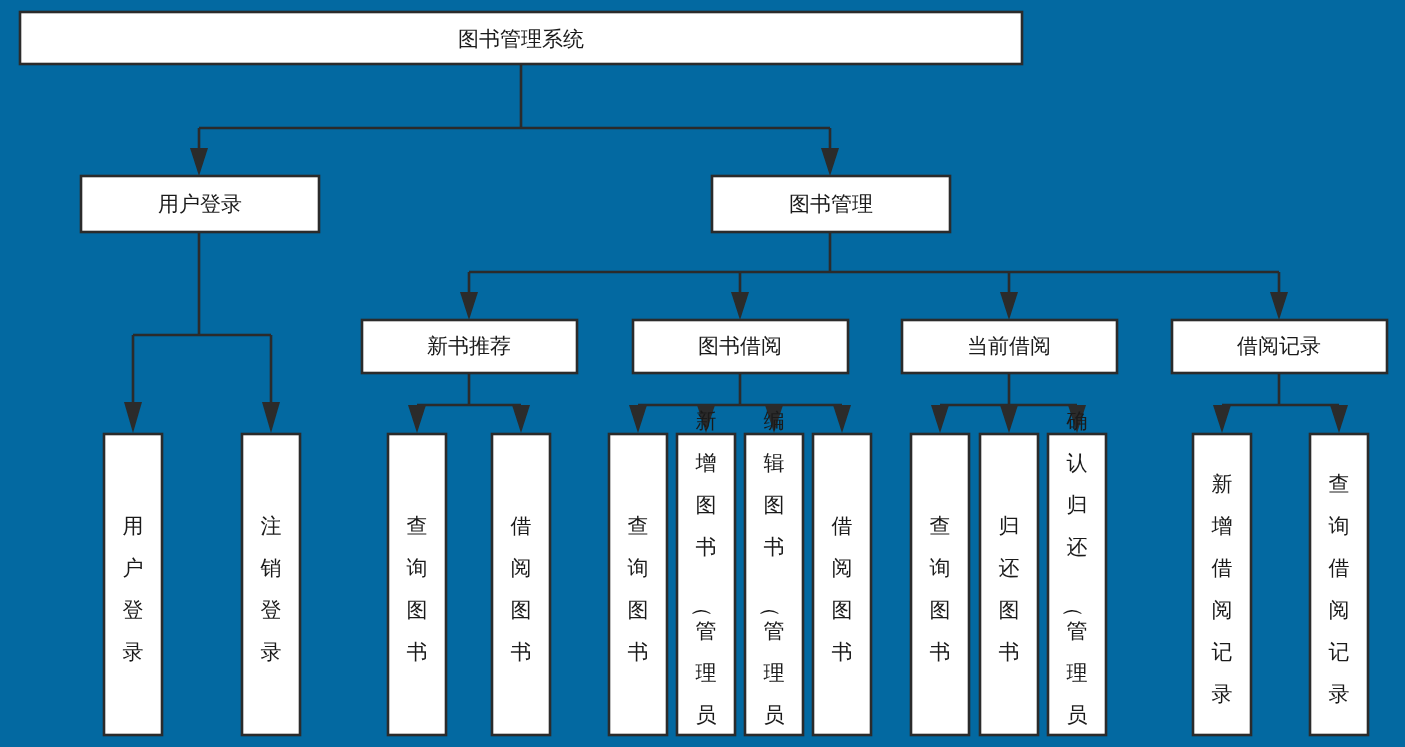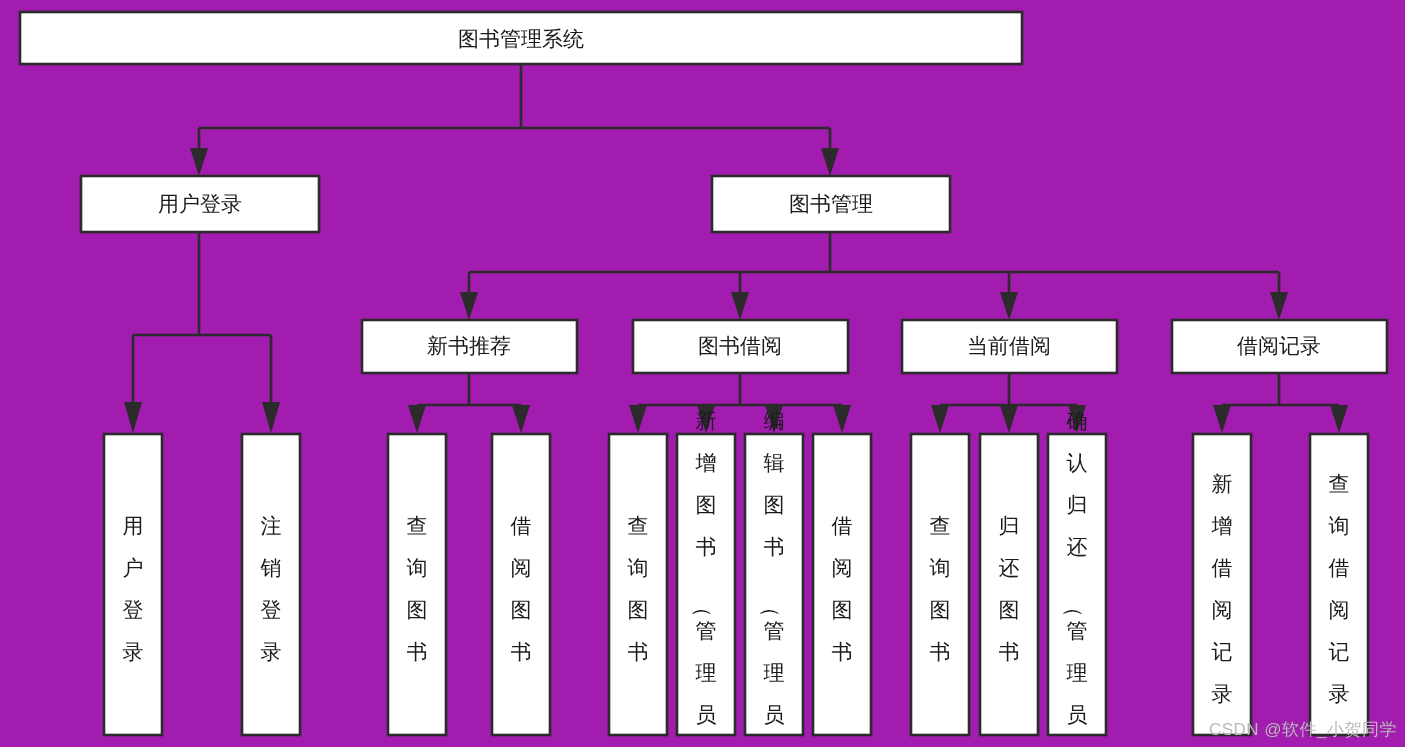--- a/index.html
+++ b/index.html
@@ -11,21 +11,21 @@
   body {
     width: 1405px;
     height: 747px;
     font-family: "Liberation Sans", "DejaVu Sans", sans-serif;
     overflow: hidden;
   }
   #diagram-root {
     position: relative;
     width: 1405px;
     height: 747px;
-    background: #a21caf;
+    background: #0369a1;
   }
   svg#flow-svg {
     position: absolute;
     left: 0;
     top: 0;
     width: 1405px;
     height: 747px;
     display: block;
   }
   .node-rect {
@@ -235,14 +235,13 @@
       <text class="node-label-v" x="1222" y="0"><tspan x="1222" y="491.26">新</tspan><tspan x="1222" y="533.26">增</tspan><tspan x="1222" y="575.26">借</tspan><tspan x="1222" y="617.26">阅</tspan><tspan x="1222" y="659.26">记</tspan><tspan x="1222" y="701.26">录</tspan></text>
     </g>
 
     <g>
       <rect class="node-rect" x="1310" y="434" width="58" height="301"></rect>
       <text class="node-label-v" x="1339" y="0"><tspan x="1339" y="491.26">查</tspan><tspan x="1339" y="533.26">询</tspan><tspan x="1339" y="575.26">借</tspan><tspan x="1339" y="617.26">阅</tspan><tspan x="1339" y="659.26">记</tspan><tspan x="1339" y="701.26">录</tspan></text>
     </g>
 
   </svg>
 
-  <div class="watermark">CSDN @软件_小贺同学</div>
 </div>
 
 </body></html>

